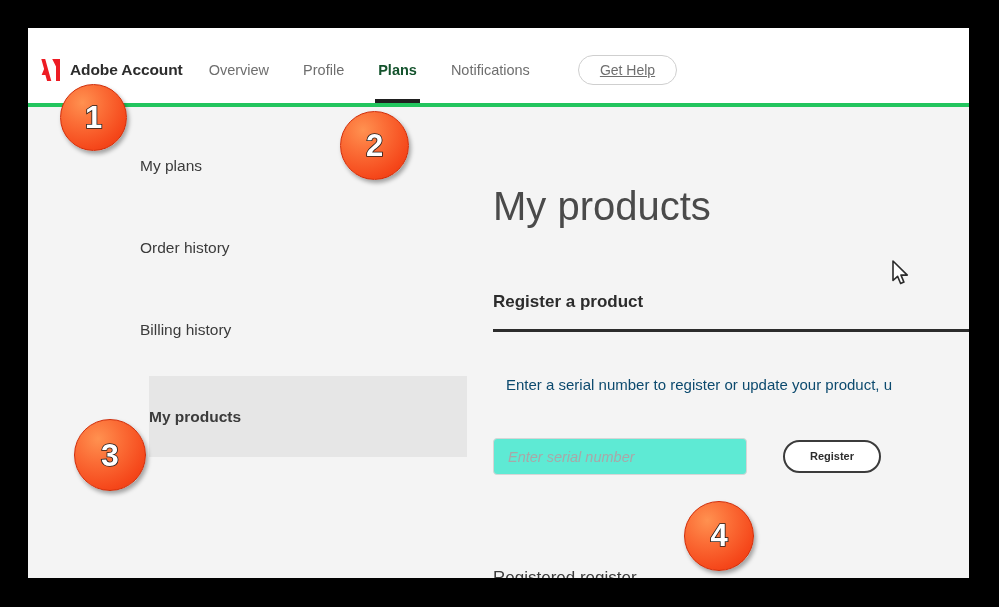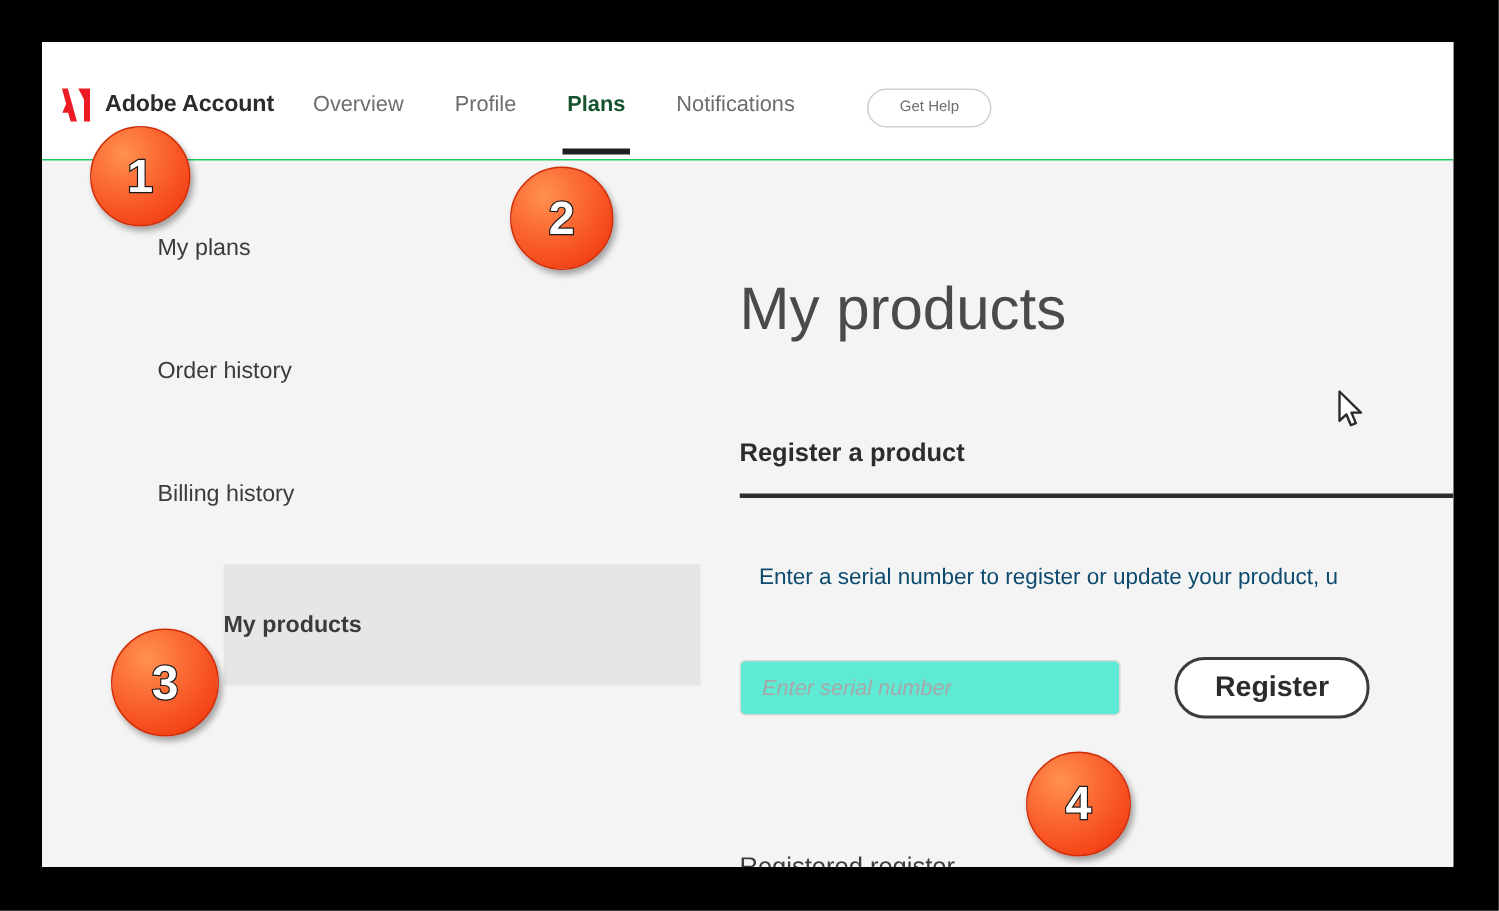--- a/index.html
+++ b/index.html
@@ -26,21 +26,21 @@
     overflow: hidden;
   }
 
   
   #header {
     position: absolute;
     left: 0; top: 0;
     width: 941px;
     height: 79px;
     background: #ffffff;
-    border-bottom: 1px solid #22c55e;
+    border-bottom: 4px solid #22c55e;
     box-sizing: border-box;
   }
   #header-inner {
     position: absolute;
     left: 7px;
     top: 27px;
     display: flex;
     align-items: center;
     height: 30px;
   }
@@ -83,40 +83,41 @@
     right: -3px;
     bottom: -18px;
     height: 4px;
     background: #1f1f1f;
   }
   #get-help {
     margin-left: 14px;
     border: 1px solid #cfcfcf;
     border-radius: 18px;
     padding: 7px 21px;
-    font-size: 10px;
+    font-size: 14px;
     color: #6e6e6e;
     background: #ffffff;
     cursor: pointer;
     white-space: nowrap;
     line-height: 1;
+    text-decoration: underline;
   }
 
   
   #sidebar {
     position: absolute;
     left: 0;
     top: 79px;
     width: 440px;
   }
   .side-item {
     height: 72px;
     display: flex;
     align-items: center;
-    padding-left: 77px;
+    padding-left: 112px;
     box-sizing: border-box;
     font-size: 15.5px;
     color: #3b3b3b;
     cursor: pointer;
     white-space: nowrap;
     margin-left: 0;
   }
   .side-item .side-label {
     font-weight: normal;
   }
@@ -202,21 +203,21 @@
   #serial-input::placeholder {
     color: #a8a8a8;
     font-style: italic;
   }
   #register-button {
     margin-left: 36px;
     border: 2px solid #3b3b3b;
     border-radius: 20px;
     background: #ffffff;
     padding: 9px 25px;
-    font-size: 19px;
+    font-size: 11px;
     font-weight: bold;
     font-family: "Liberation Sans", sans-serif;
     color: #2c2c2c;
     cursor: pointer;
     line-height: 1;
     white-space: nowrap;
   }
   #registered-title {
     position: absolute;
     left: 0;

